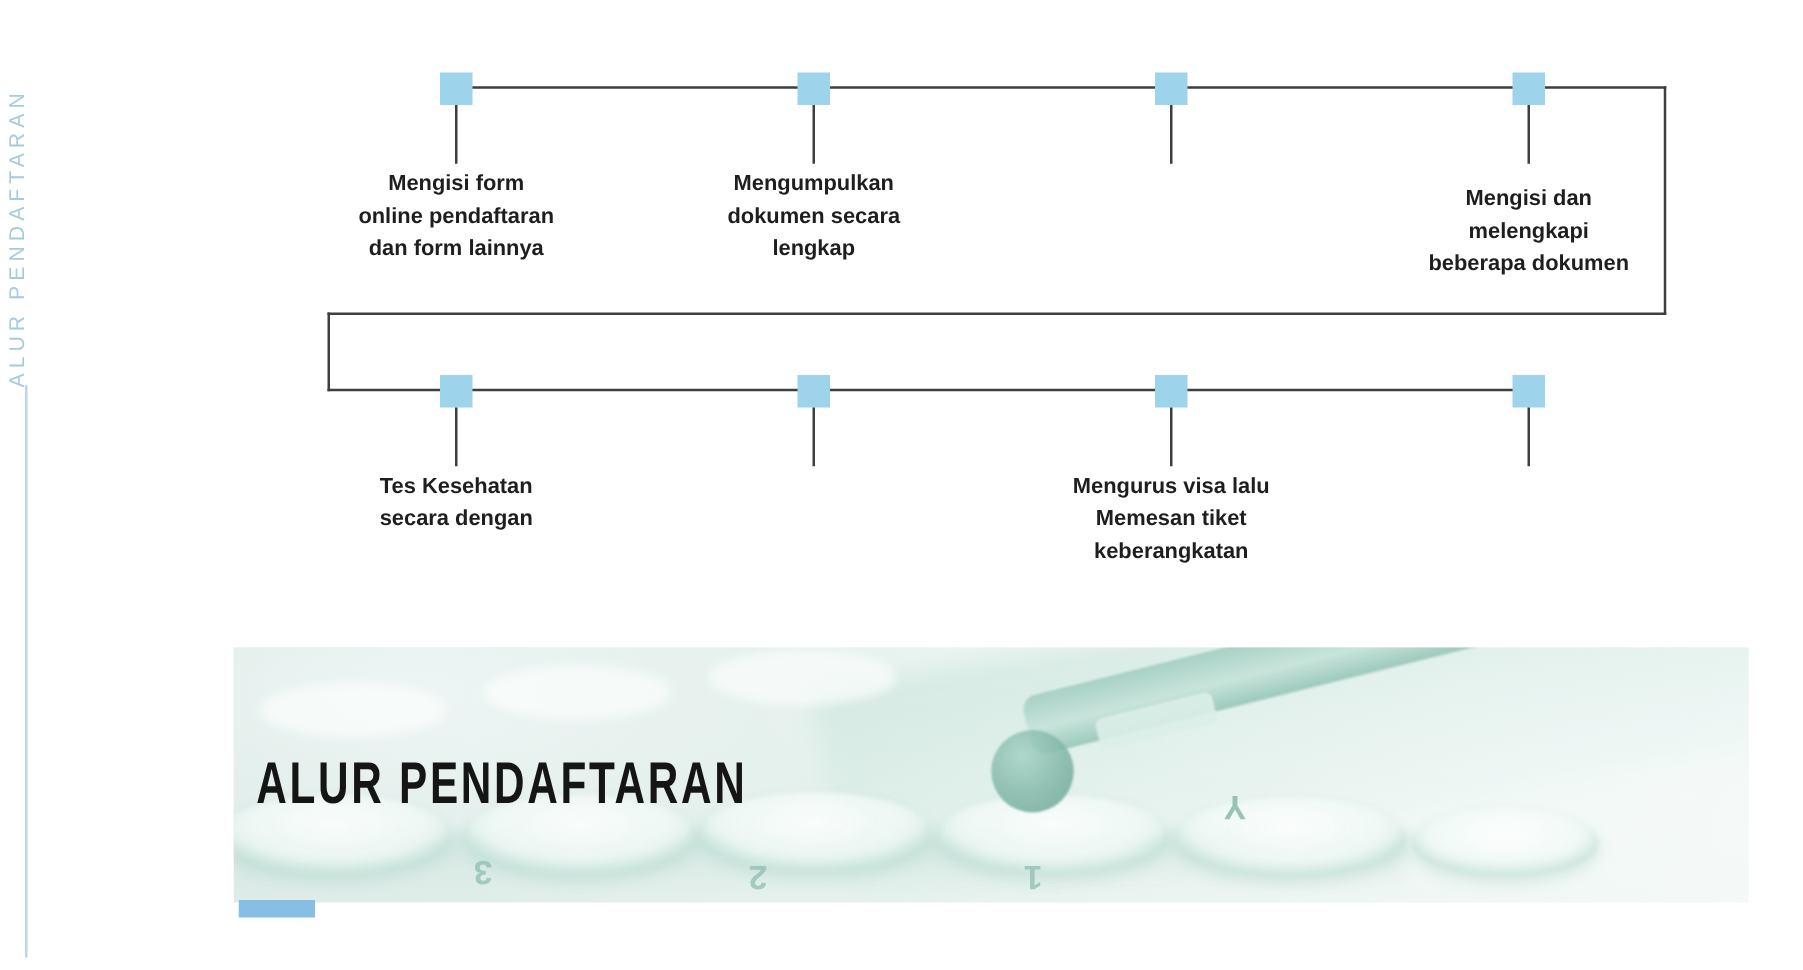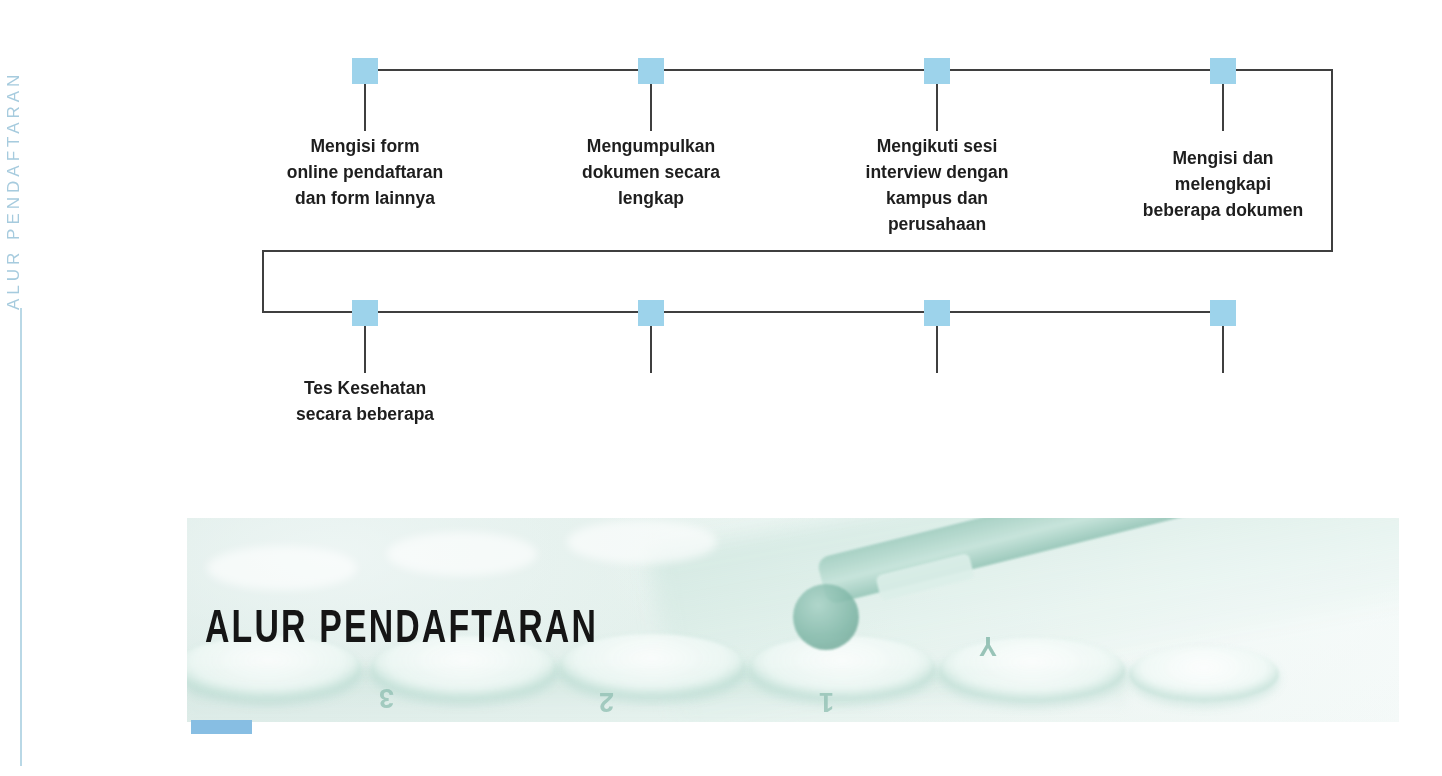--- a/index.html
+++ b/index.html
@@ -99,29 +99,28 @@
     <div class="stem t2 mx2"></div>
     <div class="stem t2 mx3"></div>
     <div class="stem t2 mx4"></div>
 
     <div class="step-label row1 cx1">Mengisi form
 online pendaftaran
 dan form lainnya</div>
     <div class="step-label row1 cx2">Mengumpulkan
 dokumen secara
 lengkap</div>
-    <div class="step-label row1 cx3">Mengikuti sesi
-interview dengan
-kampus dan
-perusahaan</div>
     <div class="step-label row1 cx4">Mengisi dan
 melengkapi
 beberapa dokumen</div>
     <div class="step-label row2 cx1">Tes Kesehatan
-secara beberapa</div>
+secara dengan</div>
+    <div class="step-label row2 cx3">Mengurus visa lalu
+Memesan tiket
+keberangkatan</div>
   </div>
 
   <div class="banner">
     <div class="calc-body"></div>
     <div class="key-top kt1"></div>
     <div class="key-top kt2"></div>
     <div class="key-top kt3"></div>
     <div class="keys-shadow"></div>
     <div class="key k1"></div>
     <div class="key k2"></div>

